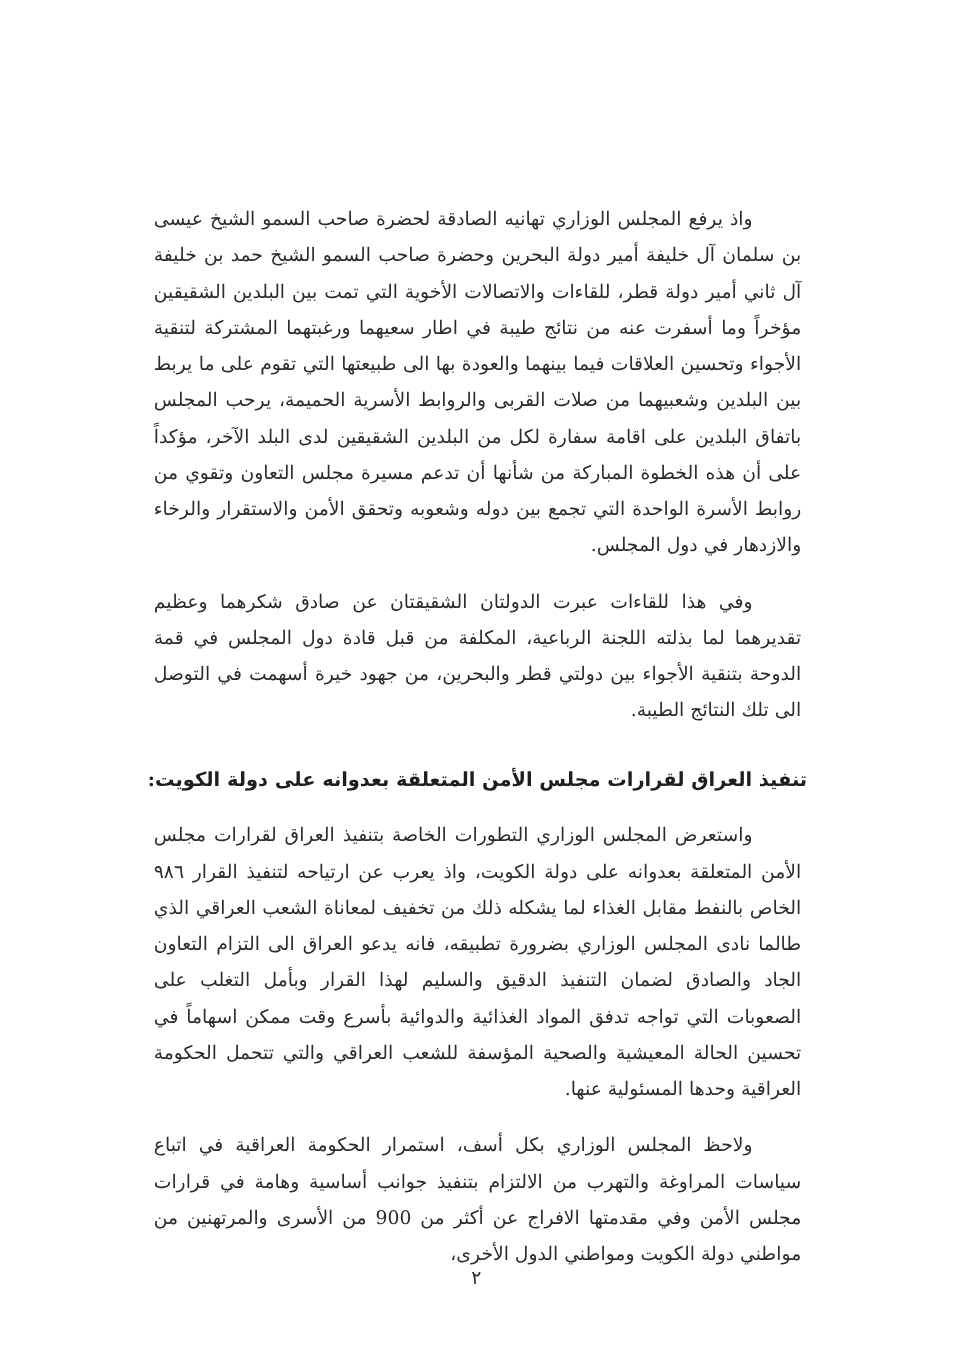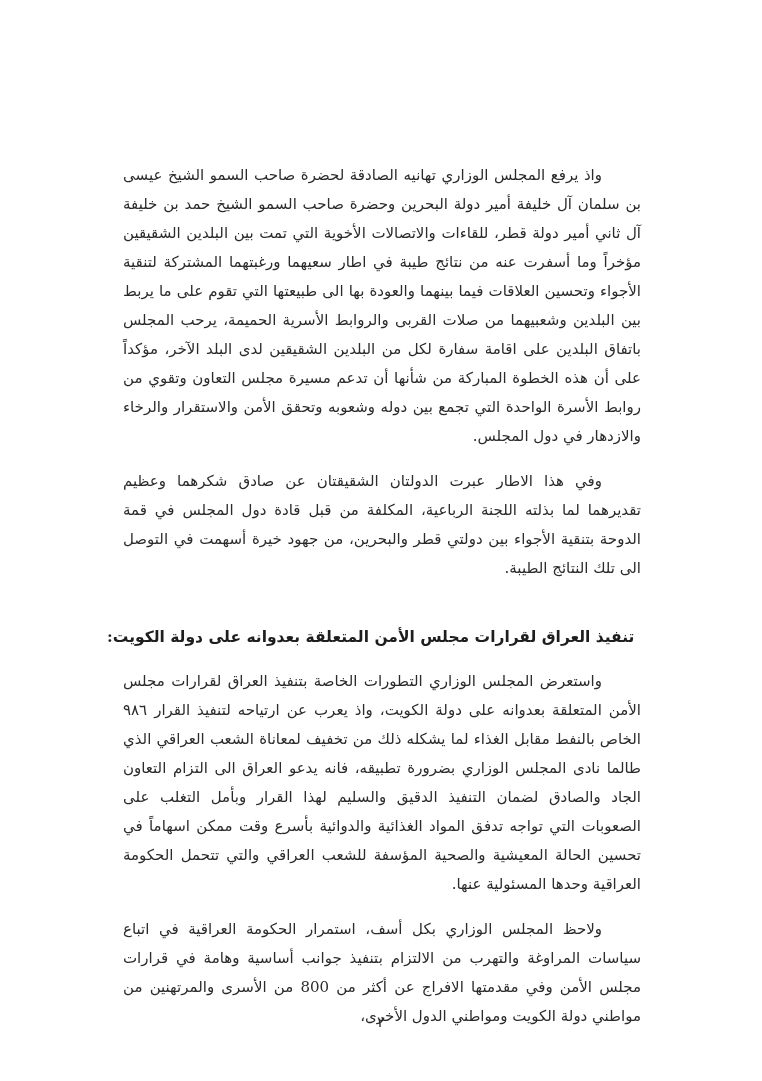--- a/index.html
+++ b/index.html
@@ -32,41 +32,41 @@
     text-indent: 2.6em;
     margin: 16px;
   }
   .para + .para {
     margin-top: 0px;
   }
   .heading {
     font-size: 15.5px;
     font-weight: bold;
     color: #1e1e1e;
-    margin-top: 39px;
+    margin-top: 26px;
     margin-bottom: 14px;
     text-indent: 0;
-    text-align: left;
+    text-align: center;
   }
   .page-number {
     position: absolute;
     top: 1013px;
     left: 0;
     width: 762px;
     text-align: center;
     direction: rtl;
     font-size: 15px;
     color: #2b2b2b;
   }
 </style>
 </head>
 <body>
 
 <div class="page">
   <div class="text-block">
     <p class="para">واذ يرفع المجلس الوزاري تهانيه الصادقة لحضرة صاحب السمو الشيخ عيسى بن سلمان آل خليفة أمير دولة البحرين وحضرة صاحب السمو الشيخ حمد بن خليفة آل ثاني أمير دولة قطر، للقاءات والاتصالات الأخوية التي تمت بين البلدين الشقيقين مؤخراً وما أسفرت عنه من نتائج طيبة في اطار سعيهما ورغبتهما المشتركة لتنقية الأجواء وتحسين العلاقات فيما بينهما والعودة بها الى طبيعتها التي تقوم على ما يربط بين البلدين وشعبيهما من صلات القربى والروابط الأسرية الحميمة، يرحب المجلس باتفاق البلدين على اقامة سفارة لكل من البلدين الشقيقين لدى البلد الآخر، مؤكداً على أن هذه الخطوة المباركة من شأنها أن تدعم مسيرة مجلس التعاون وتقوي من روابط الأسرة الواحدة التي تجمع بين دوله وشعوبه وتحقق الأمن والاستقرار والرخاء والازدهار في دول المجلس.</p>
-    <p class="para">وفي هذا الاطار عبرت الدولتان الشقيقتان عن صادق شكرهما وعظيم تقديرهما لما بذلته اللجنة الرباعية، المكلفة من قبل قادة دول المجلس في قمة الدوحة بتنقية الأجواء بين دولتي قطر والبحرين، من جهود خيرة أسهمت في التوصل الى تلك النتائج الطيبة.</p>
+    <p class="para">وفي هذا للقاءات عبرت الدولتان الشقيقتان عن صادق شكرهما وعظيم تقديرهما لما بذلته اللجنة الرباعية، المكلفة من قبل قادة دول المجلس في قمة الدوحة بتنقية الأجواء بين دولتي قطر والبحرين، من جهود خيرة أسهمت في التوصل الى تلك النتائج الطيبة.</p>
     <h2 class="heading">تنفيذ العراق لقرارات مجلس الأمن المتعلقة بعدوانه على دولة الكويت:</h2>
     <p class="para">واستعرض المجلس الوزاري التطورات الخاصة بتنفيذ العراق لقرارات مجلس الأمن المتعلقة بعدوانه على دولة الكويت، واذ يعرب عن ارتياحه لتنفيذ القرار ٩٨٦ الخاص بالنفط مقابل الغذاء لما يشكله ذلك من تخفيف لمعاناة الشعب العراقي الذي طالما نادى المجلس الوزاري بضرورة تطبيقه، فانه يدعو العراق الى التزام التعاون الجاد والصادق لضمان التنفيذ الدقيق والسليم لهذا القرار وبأمل التغلب على الصعوبات التي تواجه تدفق المواد الغذائية والدوائية بأسرع وقت ممكن اسهاماً في تحسين الحالة المعيشية والصحية المؤسفة للشعب العراقي والتي تتحمل الحكومة العراقية وحدها المسئولية عنها.</p>
-    <p class="para">ولاحظ المجلس الوزاري بكل أسف، استمرار الحكومة العراقية في اتباع سياسات المراوغة والتهرب من الالتزام بتنفيذ جوانب أساسية وهامة في قرارات مجلس الأمن وفي مقدمتها الافراج عن أكثر من 800 من الأسرى والمرتهنين من مواطني دولة الكويت ومواطني الدول الأخرى،</p>
+    <p class="para">ولاحظ المجلس الوزاري بكل أسف، استمرار الحكومة العراقية في اتباع سياسات المراوغة والتهرب من الالتزام بتنفيذ جوانب أساسية وهامة في قرارات مجلس الأمن وفي مقدمتها الافراج عن أكثر من 900 من الأسرى والمرتهنين من مواطني دولة الكويت ومواطني الدول الأخرى،</p>
   </div>
   <div class="page-number">٢</div>
 </div>
 
 </body></html>

